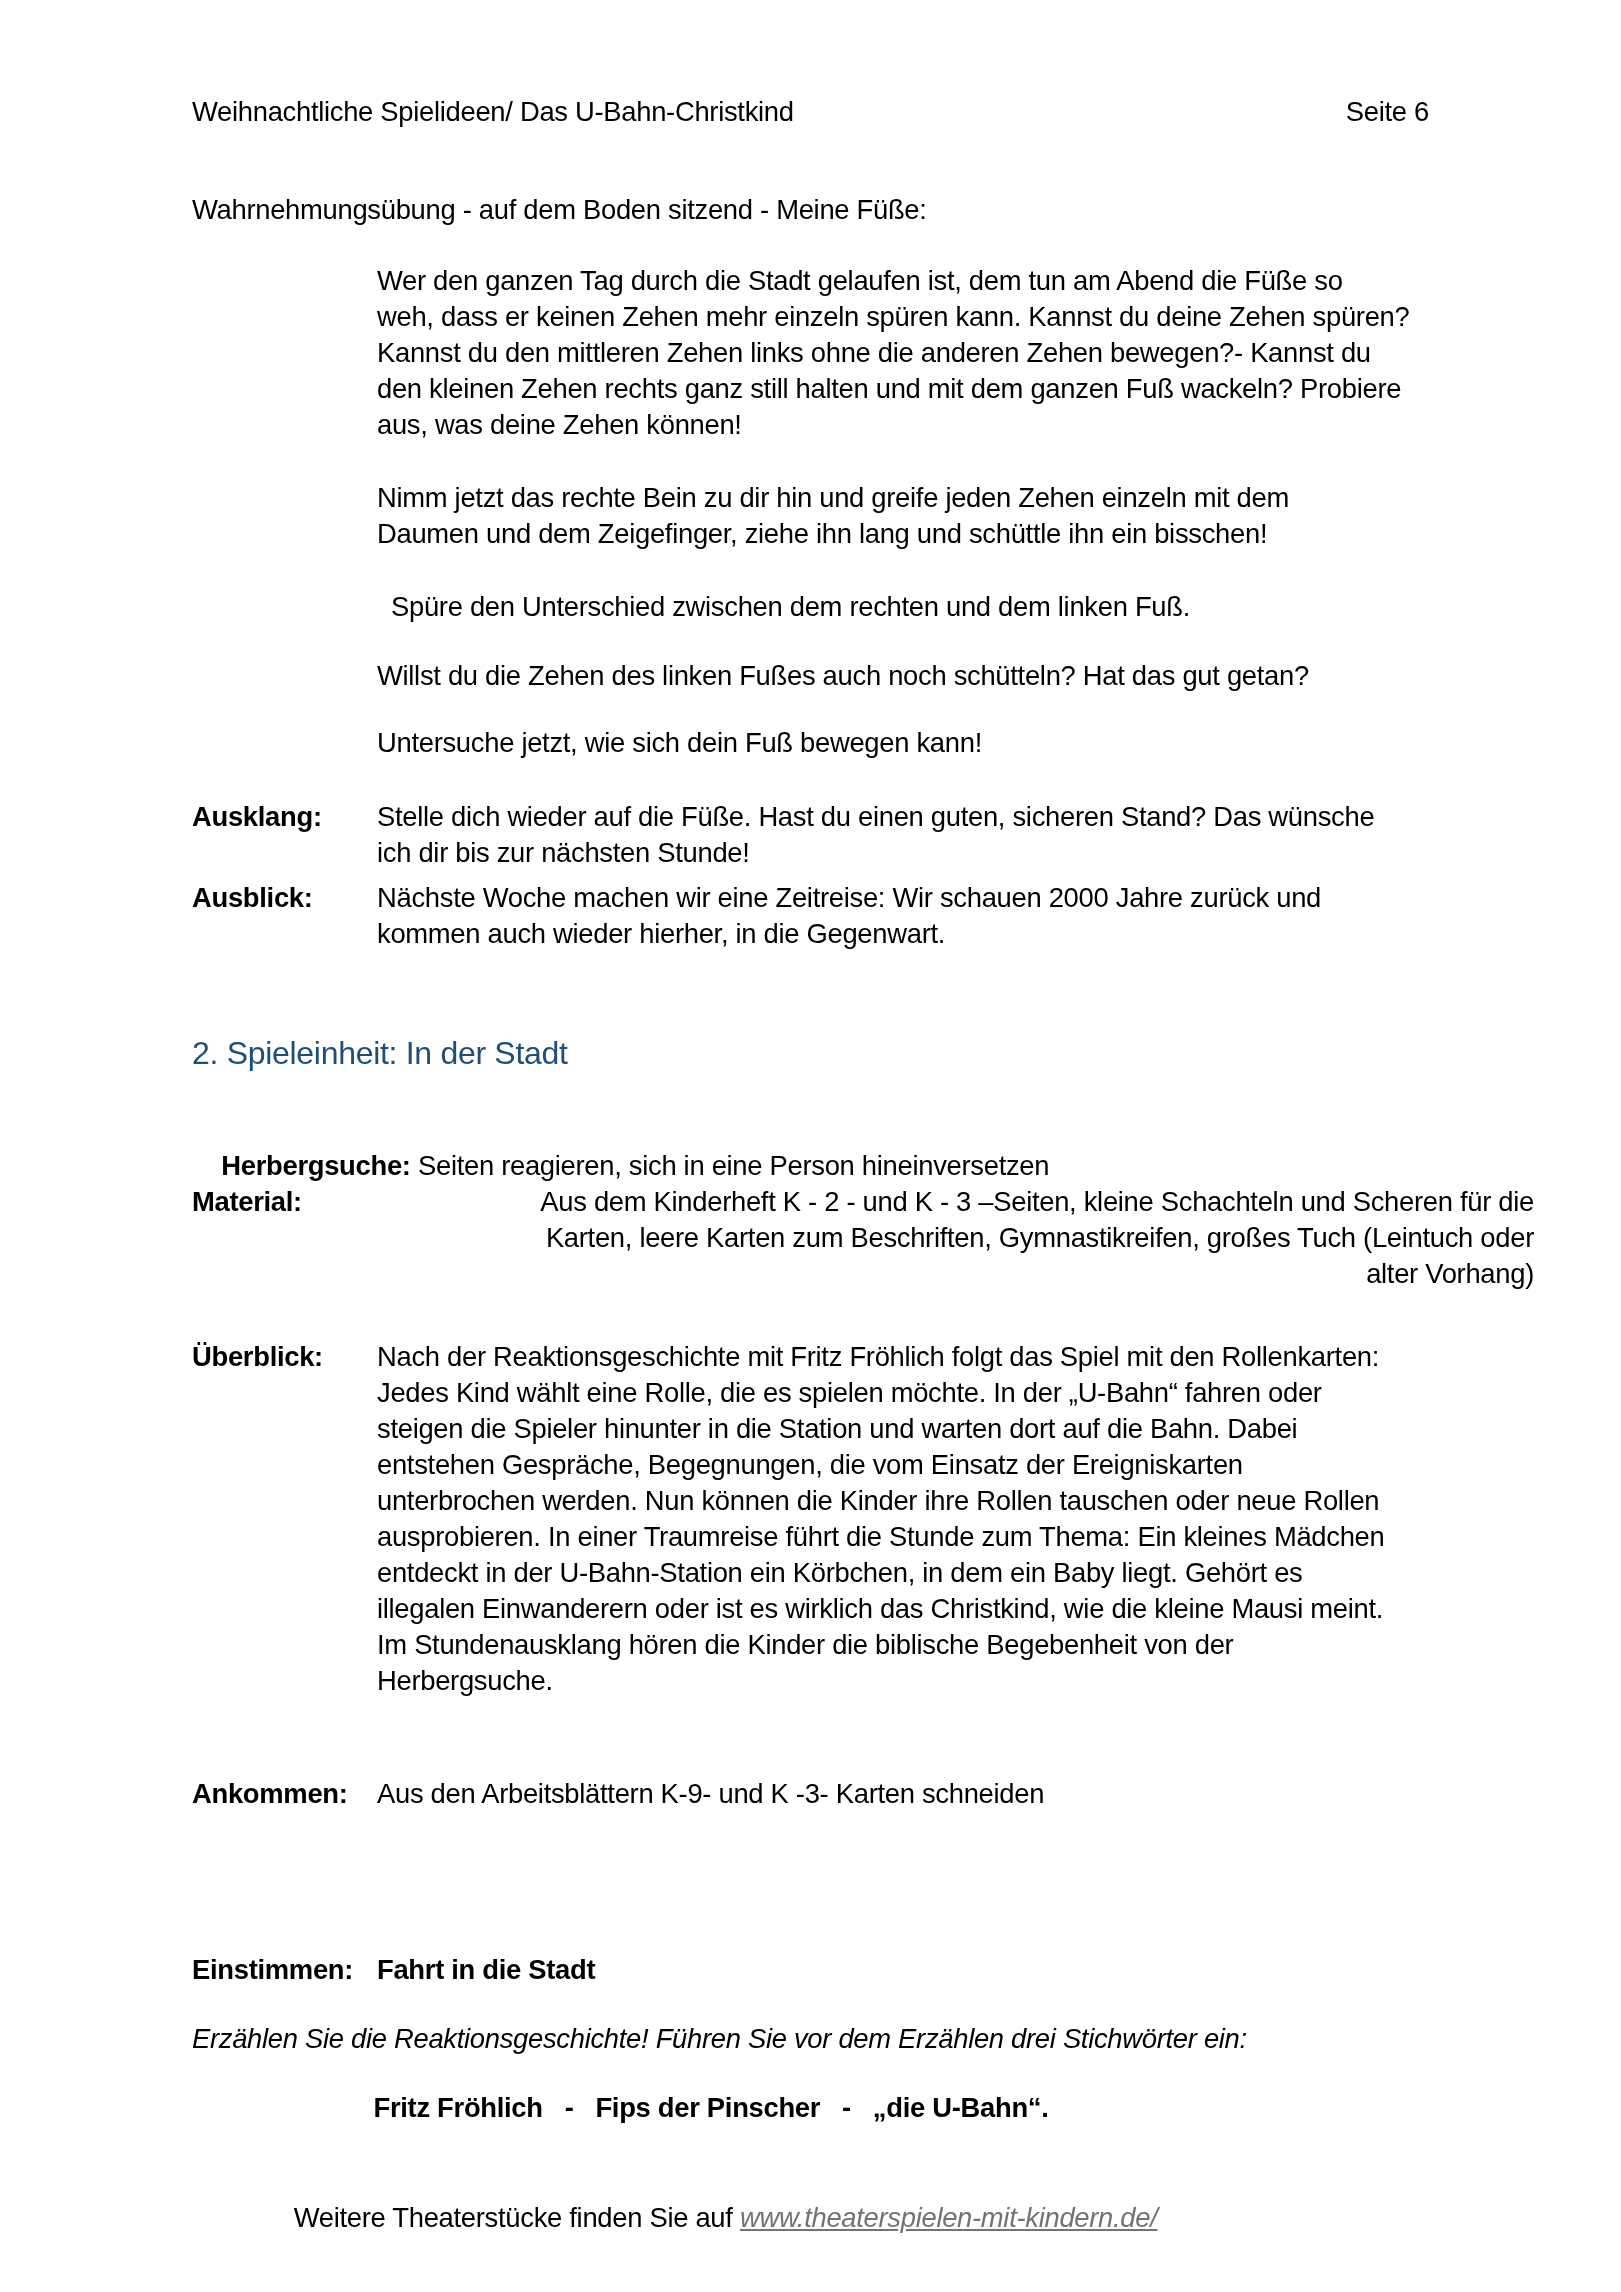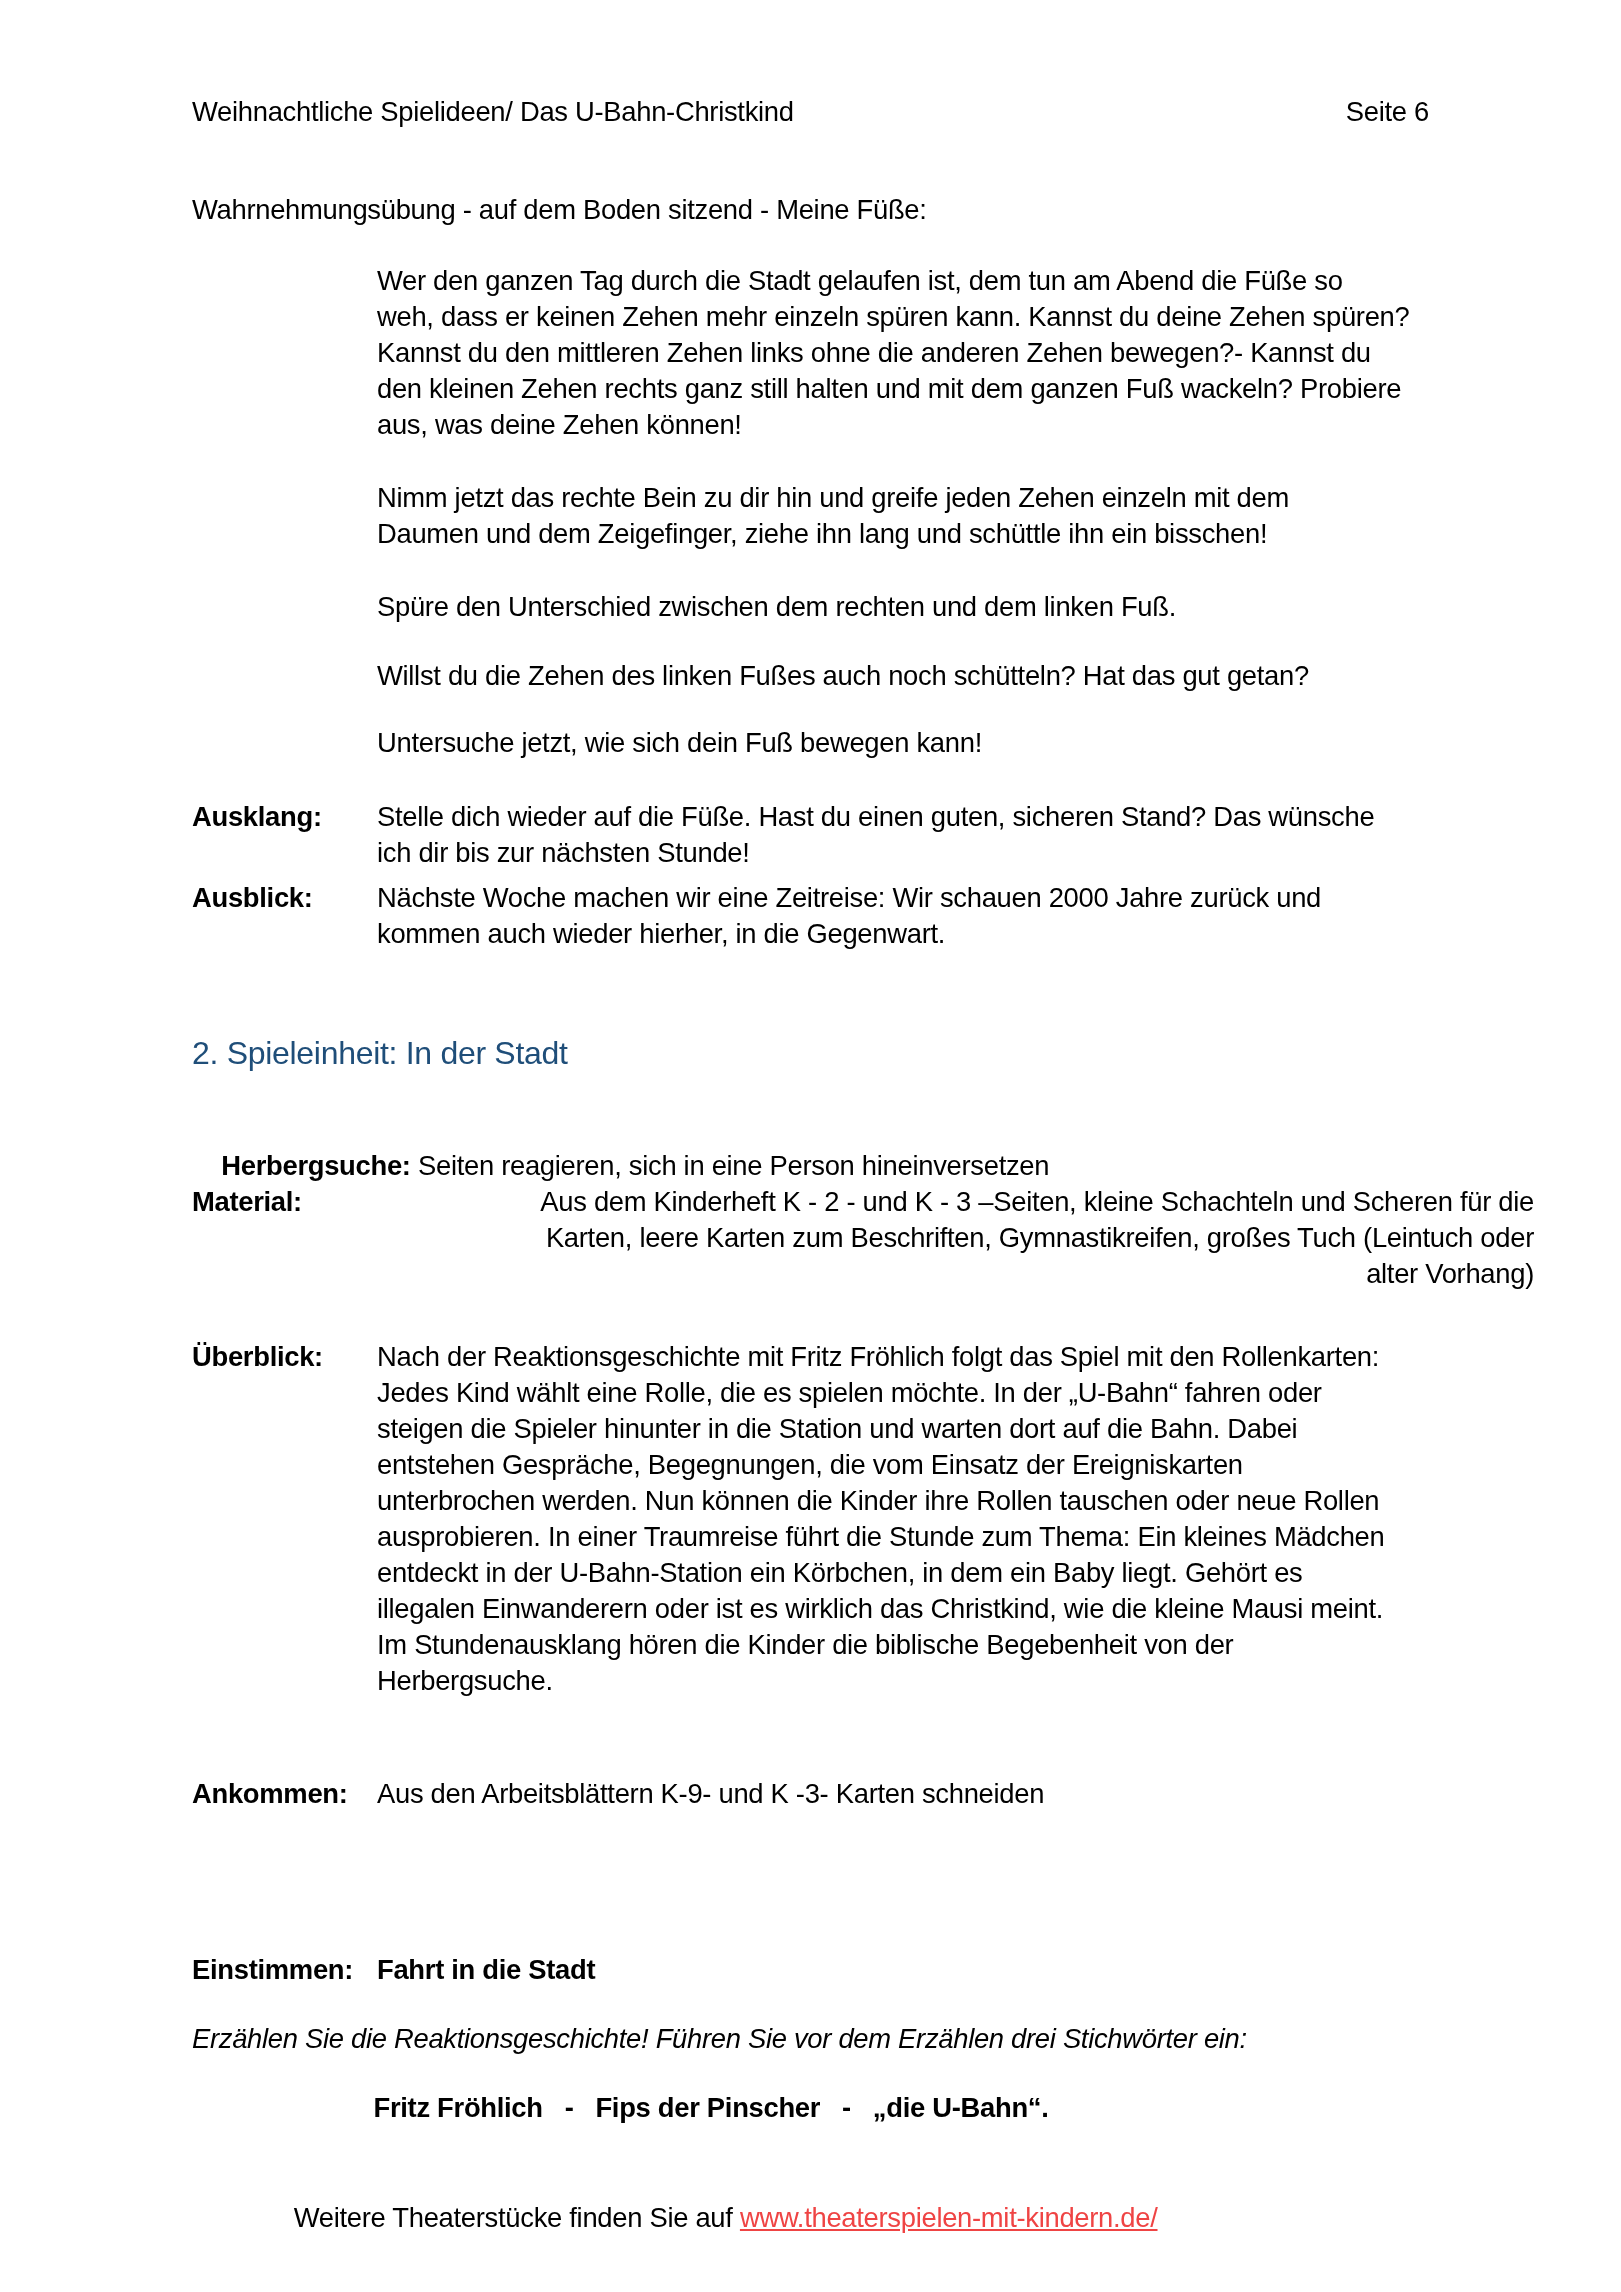--- a/index.html
+++ b/index.html
@@ -73,21 +73,21 @@
 
   <div class="abs lines value-col" style="top:263px;">Wer den ganzen Tag durch die Stadt gelaufen ist, dem tun am Abend die Füße so
 weh, dass er keinen Zehen mehr einzeln spüren kann. Kannst du deine Zehen spüren?
 Kannst du den mittleren Zehen links ohne die anderen Zehen bewegen?- Kannst du
 den kleinen Zehen rechts ganz still halten und mit dem ganzen Fuß wackeln? Probiere
 aus, was deine Zehen können!</div>
 
   <div class="abs lines value-col" style="top:480px;">Nimm jetzt das rechte Bein zu dir hin und greife jeden Zehen einzeln mit dem
 Daumen und dem Zeigefinger, ziehe ihn lang und schüttle ihn ein bisschen!</div>
 
-  <div class="abs lines value-col" style="top:589px;">Spüre den Unterschied zwischen dem rechten und dem linken Fuß.</div>
+  <div class="abs lines value-col" style="top:589px;margin-left:14px;">Spüre den Unterschied zwischen dem rechten und dem linken Fuß.</div>
 
   <div class="abs lines value-col" style="top:658px;">Willst du die Zehen des linken Fußes auch noch schütteln? Hat das gut getan?</div>
 
   <div class="abs lines value-col" style="top:725px;">Untersuche jetzt, wie sich dein Fuß bewegen kann!</div>
 
   <div class="abs label" style="top:799px;">Ausklang:</div>
   <div class="abs lines value-col" style="top:799px;">Stelle dich wieder auf die Füße. Hast du einen guten, sicheren Stand? Das wünsche
 ich dir bis zur nächsten Stunde!</div>
 
   <div class="abs label" style="top:880px;">Ausblick:</div>
@@ -121,17 +121,17 @@
   <div class="abs lines value-col" style="top:1776px;">Aus den Arbeitsblättern K-9- und K -3- Karten schneiden</div>
 
   <div class="abs label" style="top:1952px;">Einstimmen:</div>
   <div class="abs lines value-col bold" style="top:1952px;">Fahrt in die Stadt</div>
 
   <div class="abs single left-col italic" style="top:2021px;">Erzählen Sie die Reaktionsgeschichte! Führen Sie vor dem Erzählen drei Stichwörter ein:</div>
 
   <div class="abs centered bold" style="top:2090px;">Fritz Fröhlich   -   Fips der Pinscher   -   „die U-Bahn“.</div>
 
   <div class="abs centered" style="top:2164px;">
-    <span>Weitere Theaterstücke finden Sie auf </span><span class="link" style="color: #ef4444;">www.theaterspielen-mit-kindern.de/</span>
+    <span>Weitere Theaterstücke finden Sie auf </span><span class="link" style="color: #737373; font-style: italic;">www.theaterspielen-mit-kindern.de/</span>
   </div>
 
 </div>
 
 
 </body></html>

